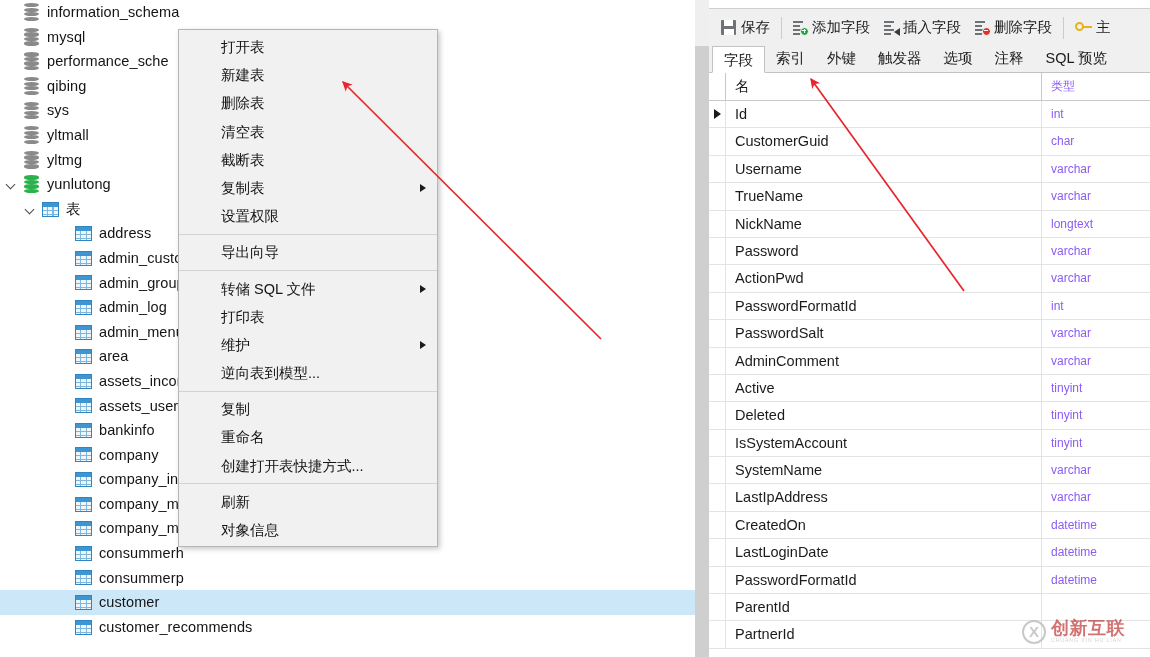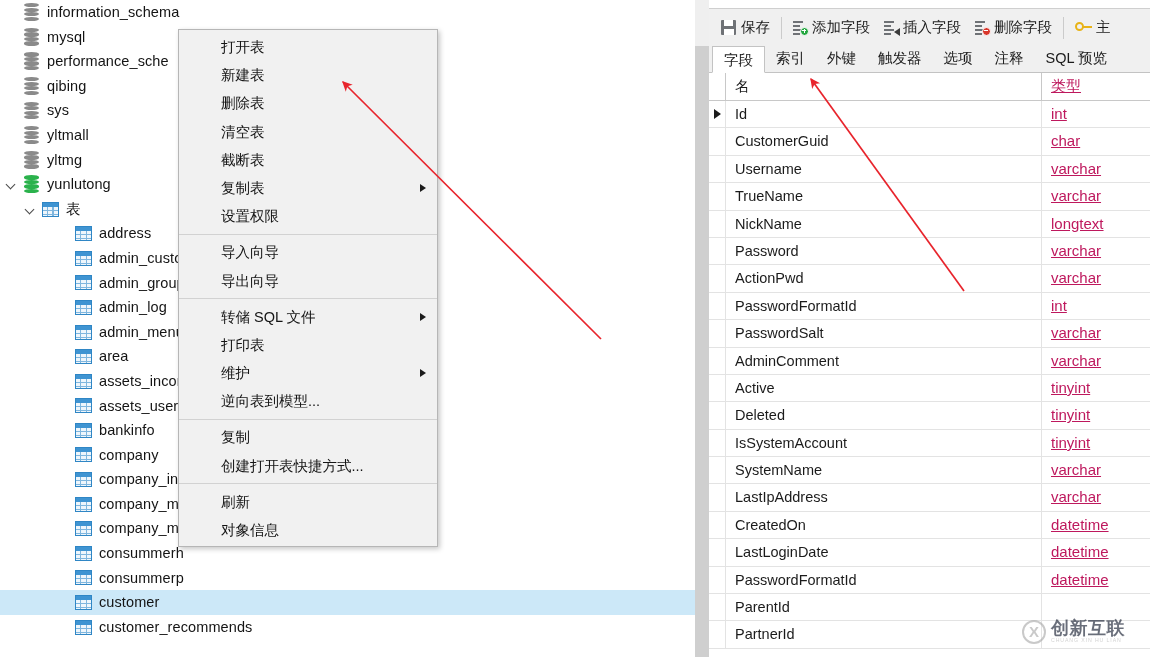--- a/index.html
+++ b/index.html
@@ -169,42 +169,42 @@
     width:0;height:0;border-top:5.5px solid transparent;border-bottom:5.5px solid transparent;
     border-left:7px solid #1b1b1b;
   }
   .c-name{
     flex:0 0 316px;padding-left:9px;font-size:14.5px;color:#1b1b1b;
     box-sizing:border-box;height:100%;line-height:26.4px;
     border-right:1px solid #e3e3e3;white-space:nowrap;overflow:hidden;
   }
   .grow.header .c-name{border-right:1px solid #c8c8c8;}
   .c-type{
-    flex:1 1 auto;padding-left:9px;font-size:15px;color:#be185d;
-    height:100%;line-height:26.4px;white-space:nowrap;overflow:hidden;text-decoration:underline;
+    flex:1 1 auto;padding-left:9px;font-size:12px;color:#8b5cf6;
+    height:100%;line-height:26.4px;white-space:nowrap;overflow:hidden;
   }
 
   
   #annots{position:absolute;left:0;top:0;width:1150px;height:657px;pointer-events:none;}
 
   
   #watermark{
     position:absolute;left:1022px;top:619px;display:flex;align-items:center;
     opacity:.62;
   }
   #wm-badge{
     width:24px;height:24px;border-radius:50%;border:2.4px solid #a9a9a9;
     box-sizing:border-box;position:relative;flex:0 0 24px;margin-right:5px;
   }
   #wm-badge::before{
     content:"X";position:absolute;left:0;right:0;top:-1px;text-align:center;
     font-size:15px;font-weight:bold;color:#a9a9a9;line-height:21px;
   }
   #wm-text{display:flex;flex-direction:column;justify-content:center;}
-  #wm-cn{font-size:18px;color:#0f172a;font-weight:bold;letter-spacing:.5px;line-height:18px;}
+  #wm-cn{font-size:18px;color:#b91c1c;font-weight:bold;letter-spacing:.5px;line-height:18px;}
   #wm-en{font-size:5.2px;color:#b6b6b6;letter-spacing:.9px;line-height:7px;}
 
   
   #ctxmenu{
     position:absolute;left:178px;top:29px;width:260px;
     background:#f1f1f1;border:1px solid #b6b6b6;
     box-shadow:2px 2px 5px rgba(0,0,0,.22);
     padding:3px 0 2px 0;box-sizing:border-box;
   }
   .mi{
@@ -568,29 +568,29 @@
 
   <div id="ctxmenu">
       <div class="mi"><span>打开表</span></div>
       <div class="mi"><span>新建表</span></div>
       <div class="mi"><span>删除表</span></div>
       <div class="mi"><span>清空表</span></div>
       <div class="mi"><span>截断表</span></div>
       <div class="mi"><span>复制表</span><span class="submark"></span></div>
       <div class="mi"><span>设置权限</span></div>
       <div class="msep"></div>
-      <div class="mi"><span>导入向导</span></div>
       <div class="mi"><span>导出向导</span></div>
       <div class="msep"></div>
       <div class="mi"><span>转储 SQL 文件</span><span class="submark"></span></div>
       <div class="mi"><span>打印表</span></div>
       <div class="mi"><span>维护</span><span class="submark"></span></div>
       <div class="mi"><span>逆向表到模型...</span></div>
       <div class="msep"></div>
       <div class="mi"><span>复制</span></div>
+      <div class="mi"><span>重命名</span></div>
       <div class="mi"><span>创建打开表快捷方式...</span></div>
       <div class="msep"></div>
       <div class="mi"><span>刷新</span></div>
       <div class="mi"><span>对象信息</span></div>
     </div>
 
   <svg id="annots" viewBox="0 0 1150 657" xmlns="http://www.w3.org/2000/svg">
     <defs>
       <marker id="ah" markerWidth="7" markerHeight="7" refX="5.6" refY="3.3" orient="auto" markerUnits="strokeWidth">
         <path d="M0.4,0.4 L6.4,3.3 L0.4,6.2 L2,3.3 Z" fill="#e8242c"></path>

